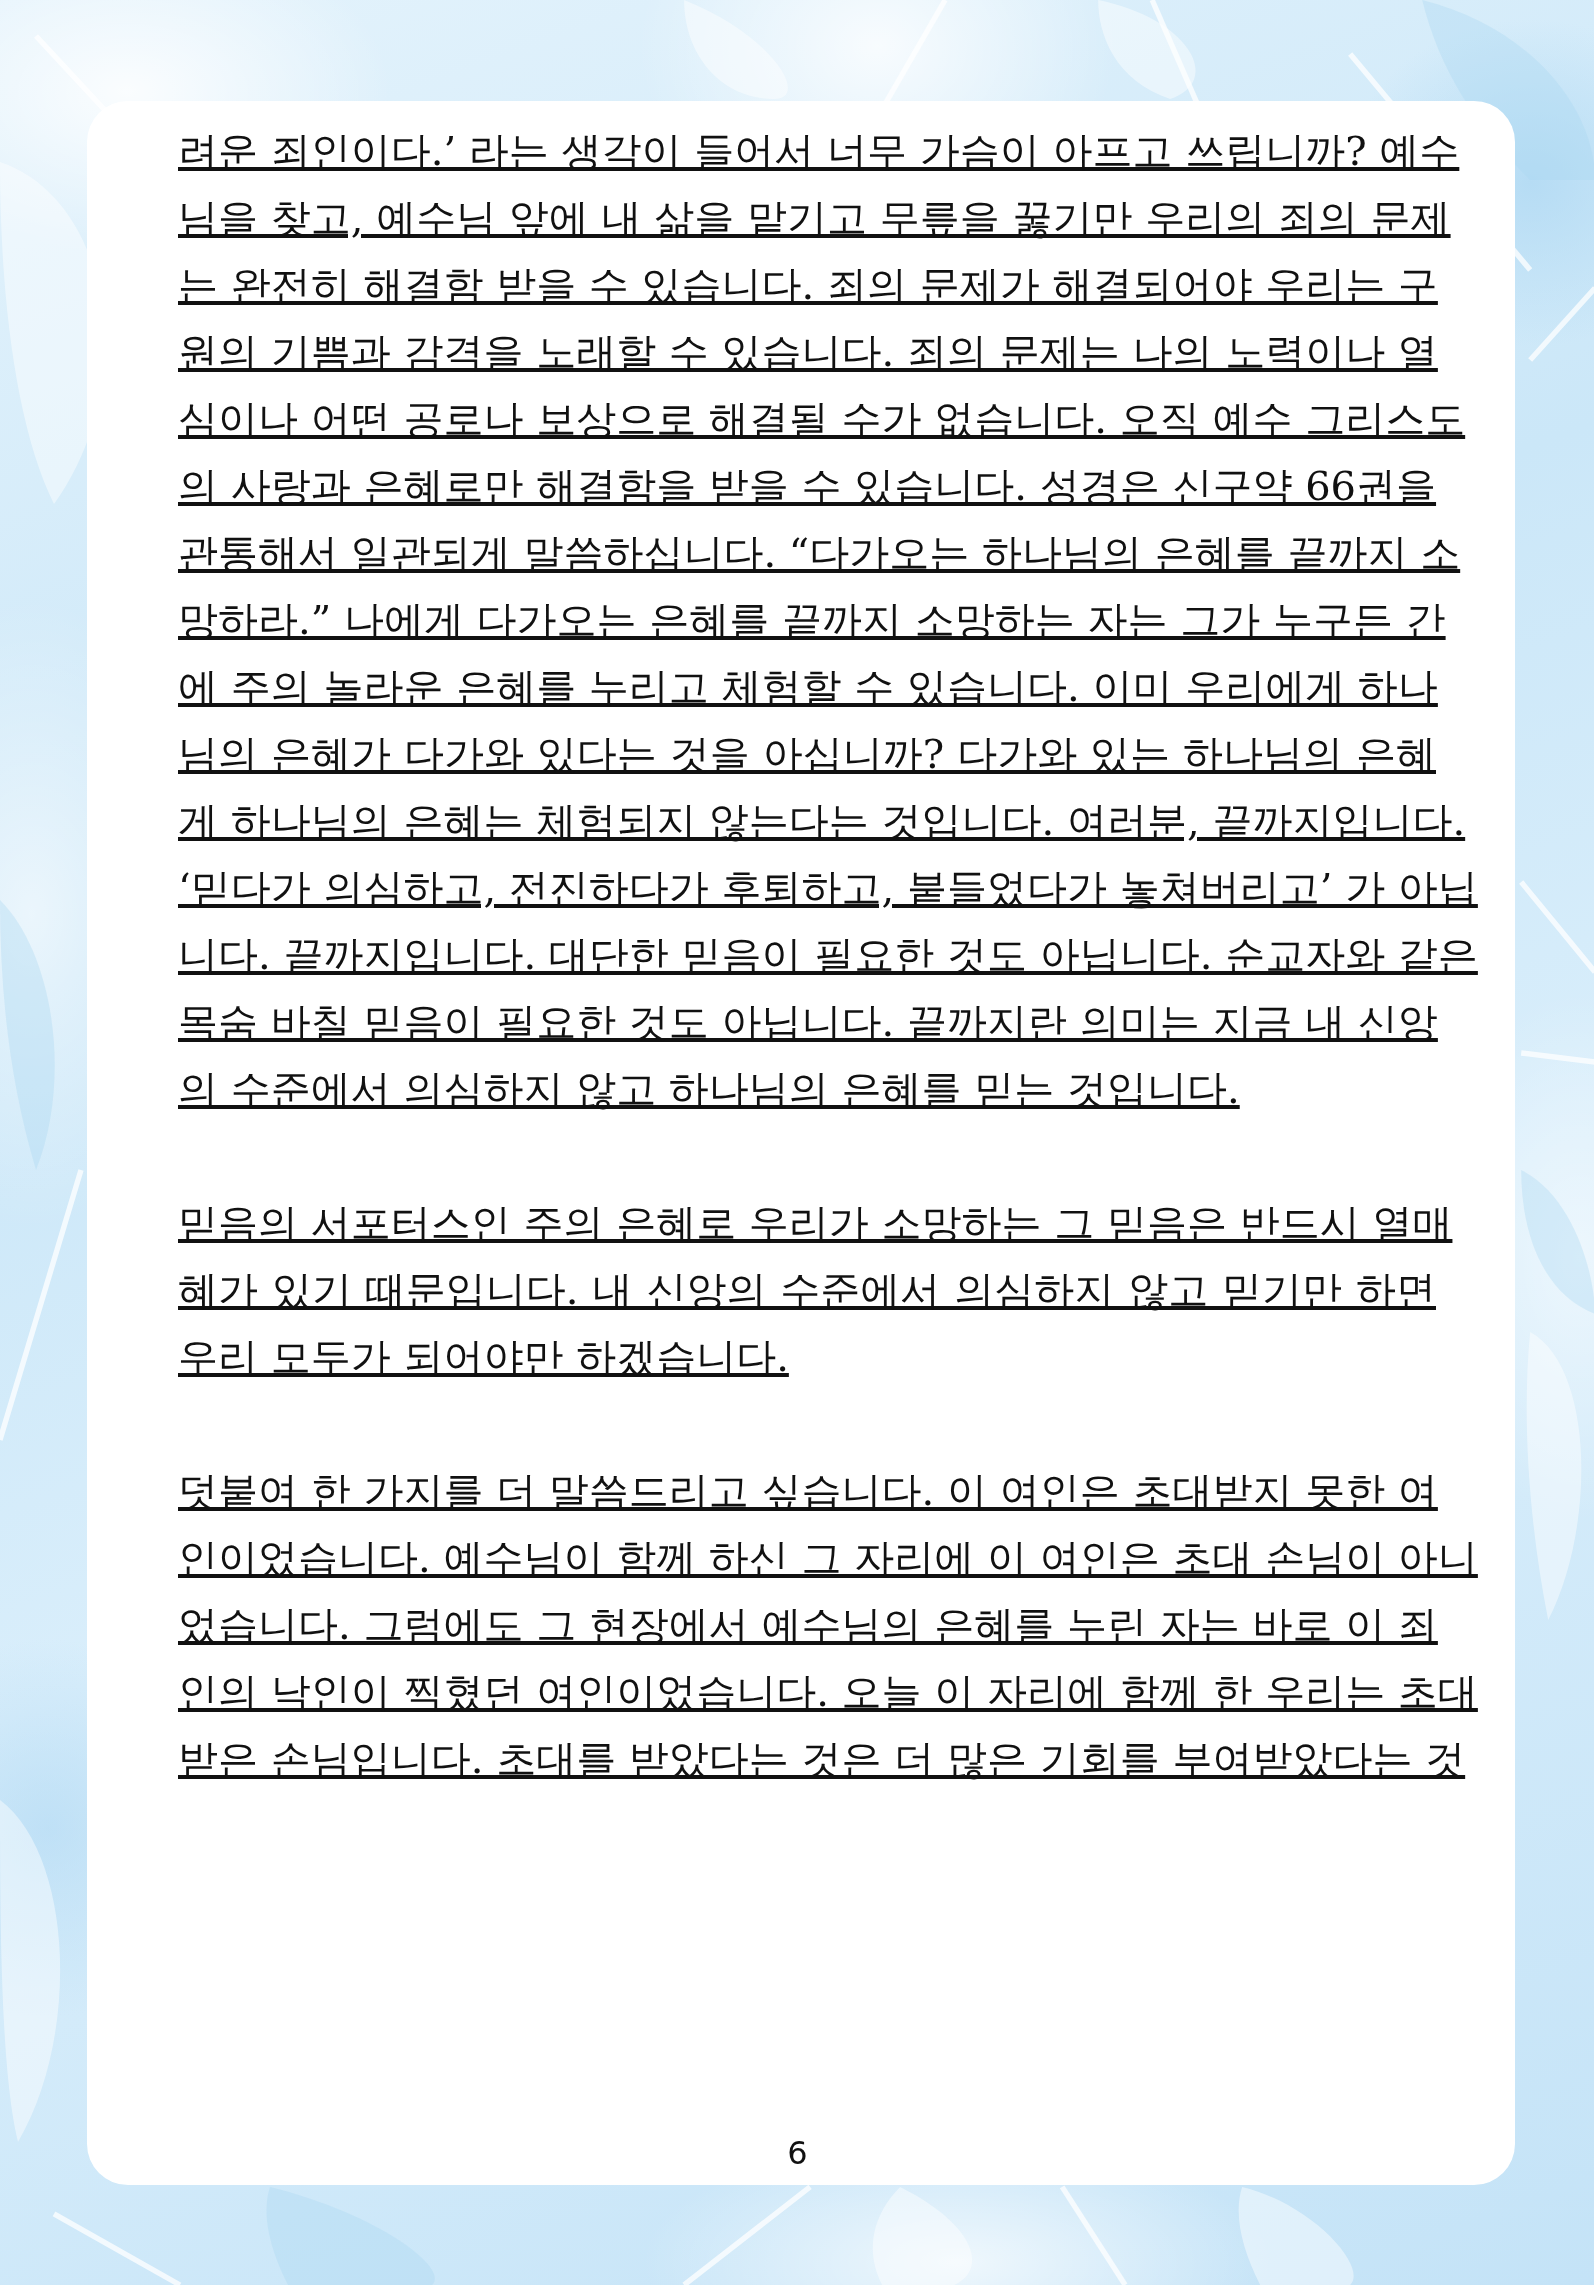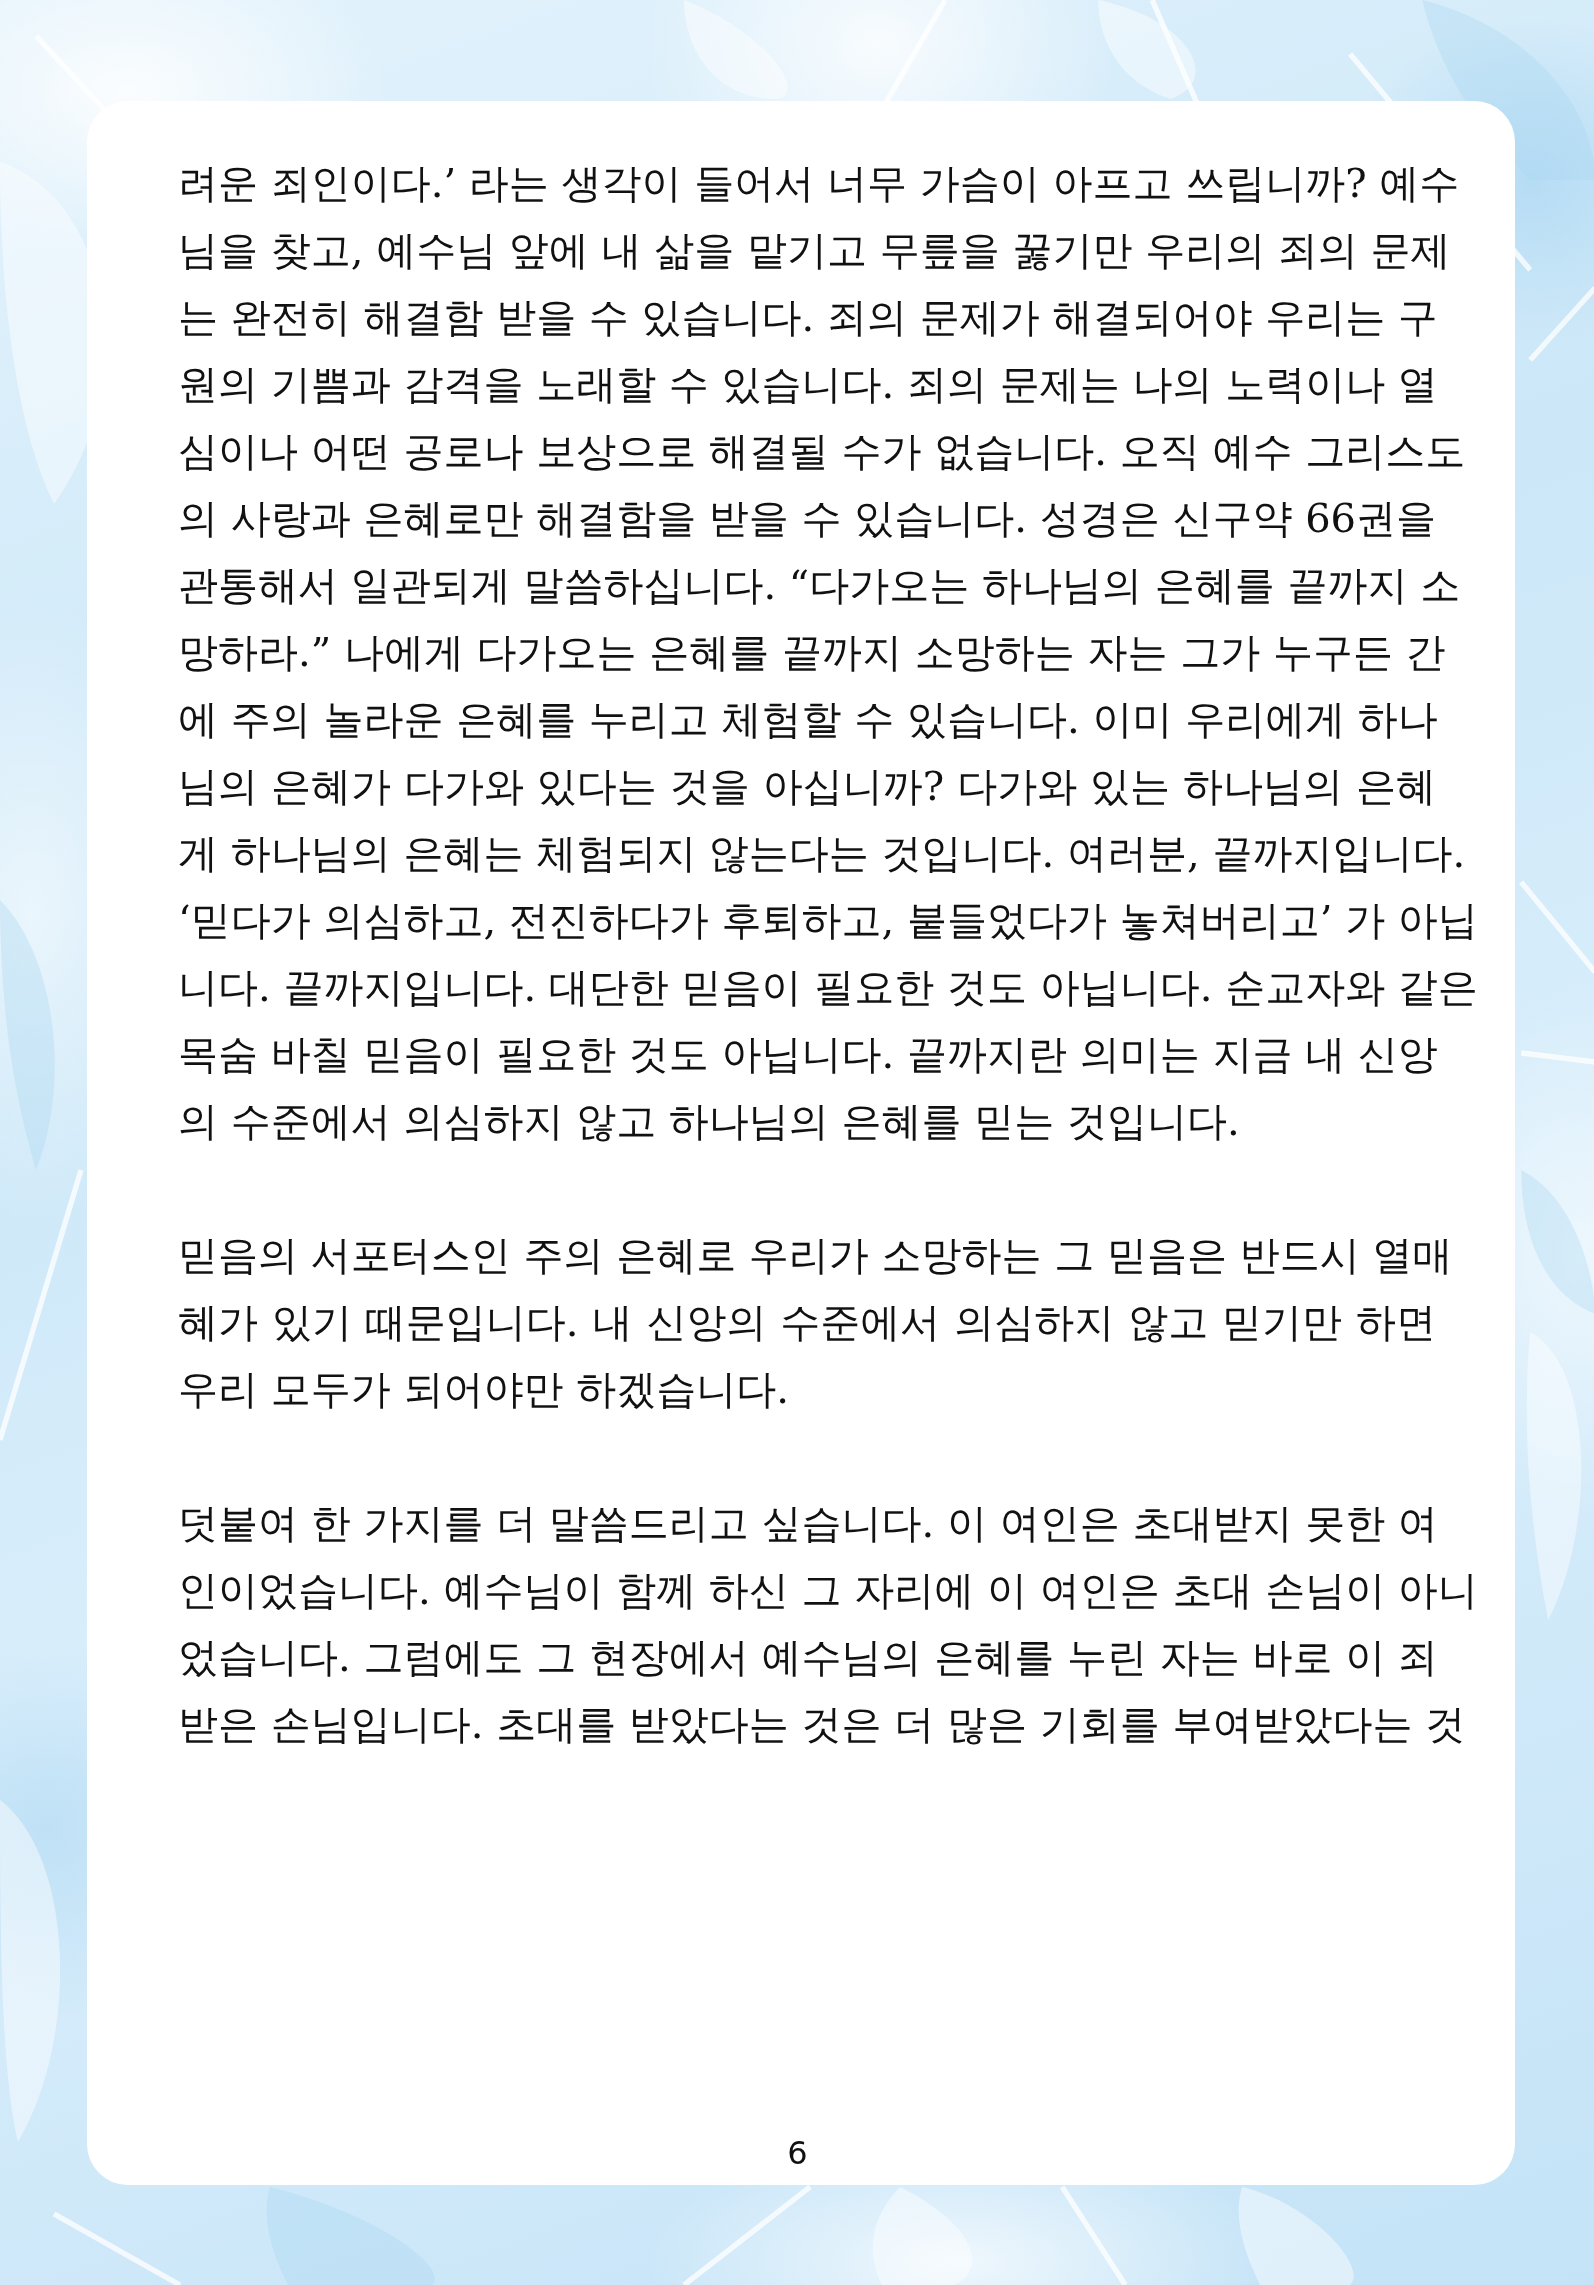--- a/index.html
+++ b/index.html
@@ -38,26 +38,27 @@
     left: 87px;
     top: 101px;
     width: 1428px;
     height: 2084px;
     background: #ffffff;
     border-radius: 41px;
   }
   .text-block {
     position: absolute;
     left: 178px;
-    top: 150px;
+    top: 118px;
     width: 1258px;
     color: #111111;
     font-size: 40px;
     line-height: 67px;
     letter-spacing: 0px;
+    text-decoration: underline;
   }
   .line {
     display: block;
     height: 67px;
     white-space: nowrap;
     text-align: justify;
     text-align-last: justify;
     overflow: visible;
   }
   .line.last {
@@ -139,18 +140,19 @@
   <div>
     <span class="line">믿음의 서포터스인 주의 은혜로 우리가 소망하는 그 믿음은 반드시 열매</span>
     <span class="line">혜가 있기 때문입니다. 내 신앙의 수준에서 의심하지 않고 믿기만 하면</span>
     <span class="line last">우리 모두가 되어야만 하겠습니다.</span>
   </div>
   <span class="blank"></span>
   <div>
     <span class="line"> 덧붙여 한 가지를 더 말씀드리고 싶습니다. 이 여인은 초대받지 못한 여</span>
     <span class="line">인이었습니다. 예수님이 함께 하신 그 자리에 이 여인은 초대 손님이 아니</span>
     <span class="line">었습니다. 그럼에도 그 현장에서 예수님의 은혜를 누린 자는 바로 이 죄</span>
+    <span class="line">인의 낙인이 찍혔던 여인이었습니다. 오늘 이 자리에 함께 한 우리는 초대</span>
     <span class="line">받은 손님입니다. 초대를 받았다는 것은 더 많은 기회를 부여받았다는 것</span>
   </div>
 </div>
 
 <div class="page-number">6</div>
 
 
 </body></html>

